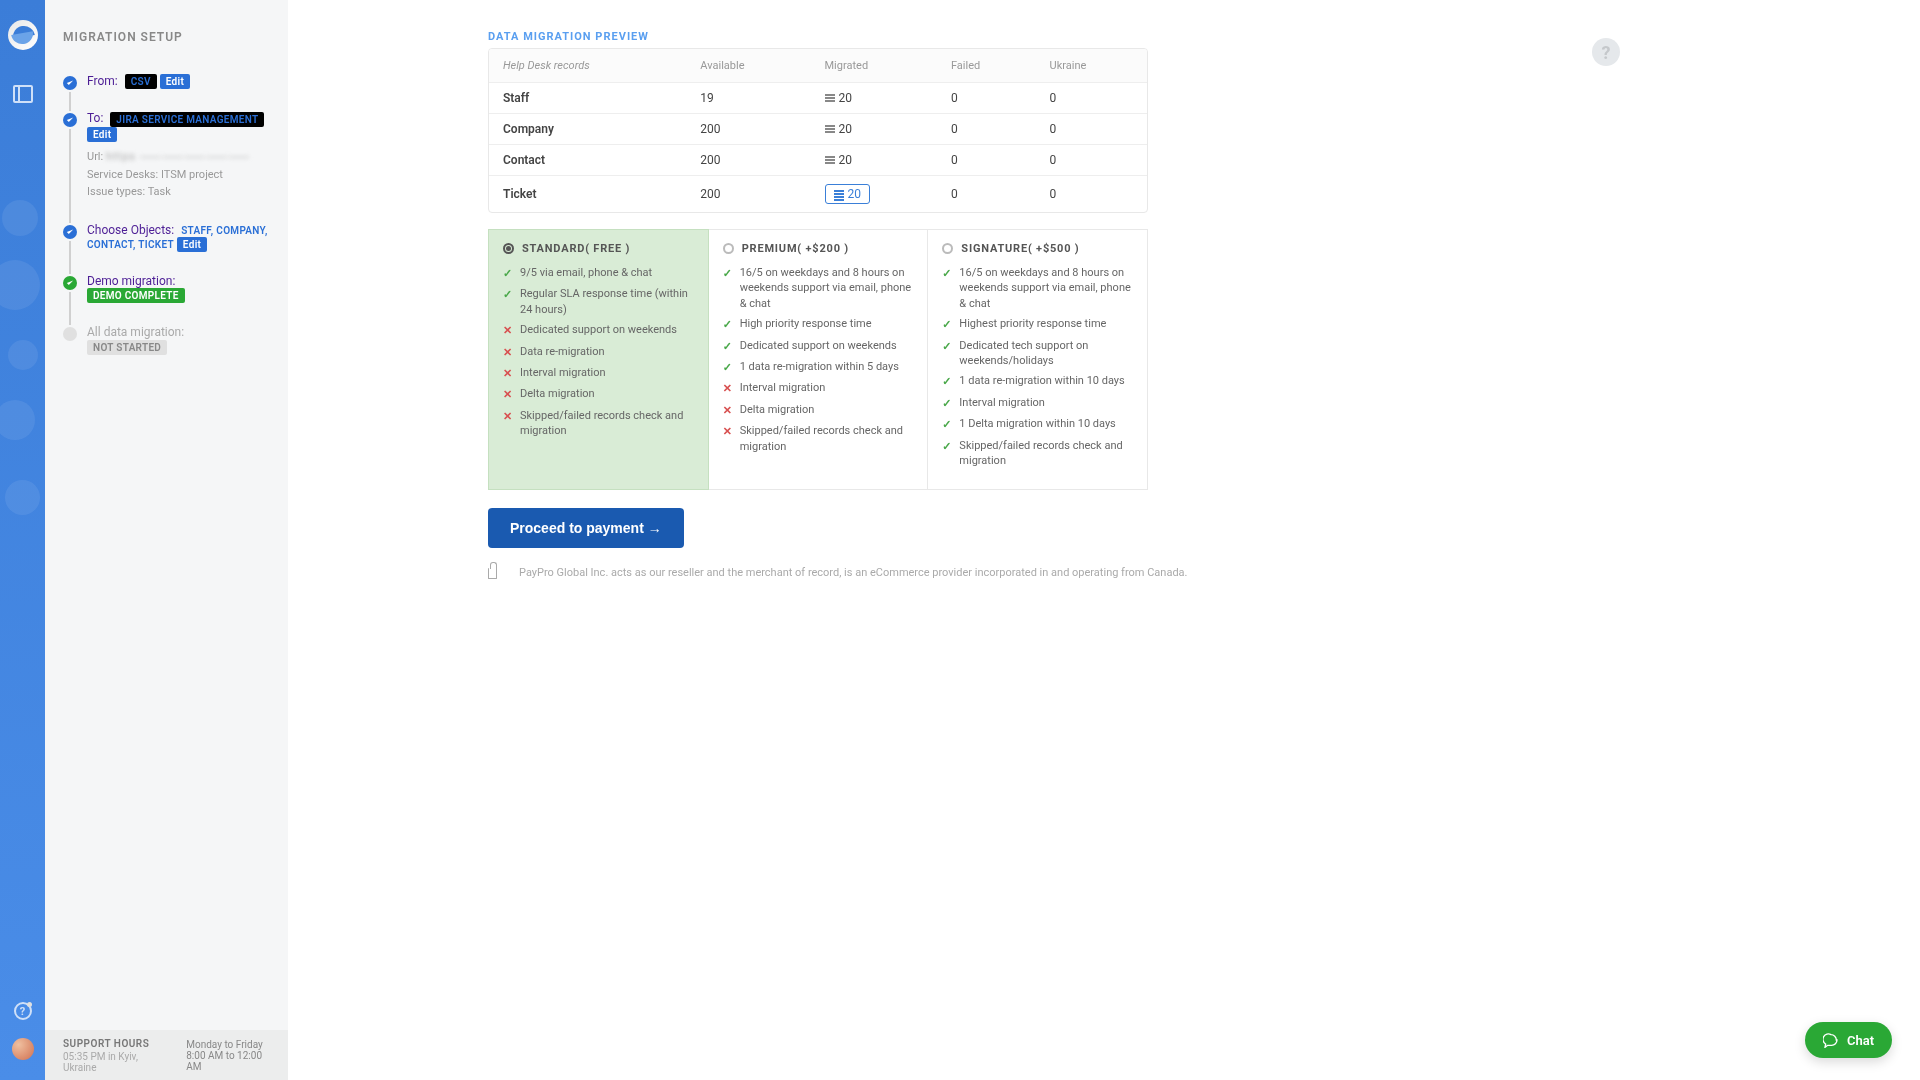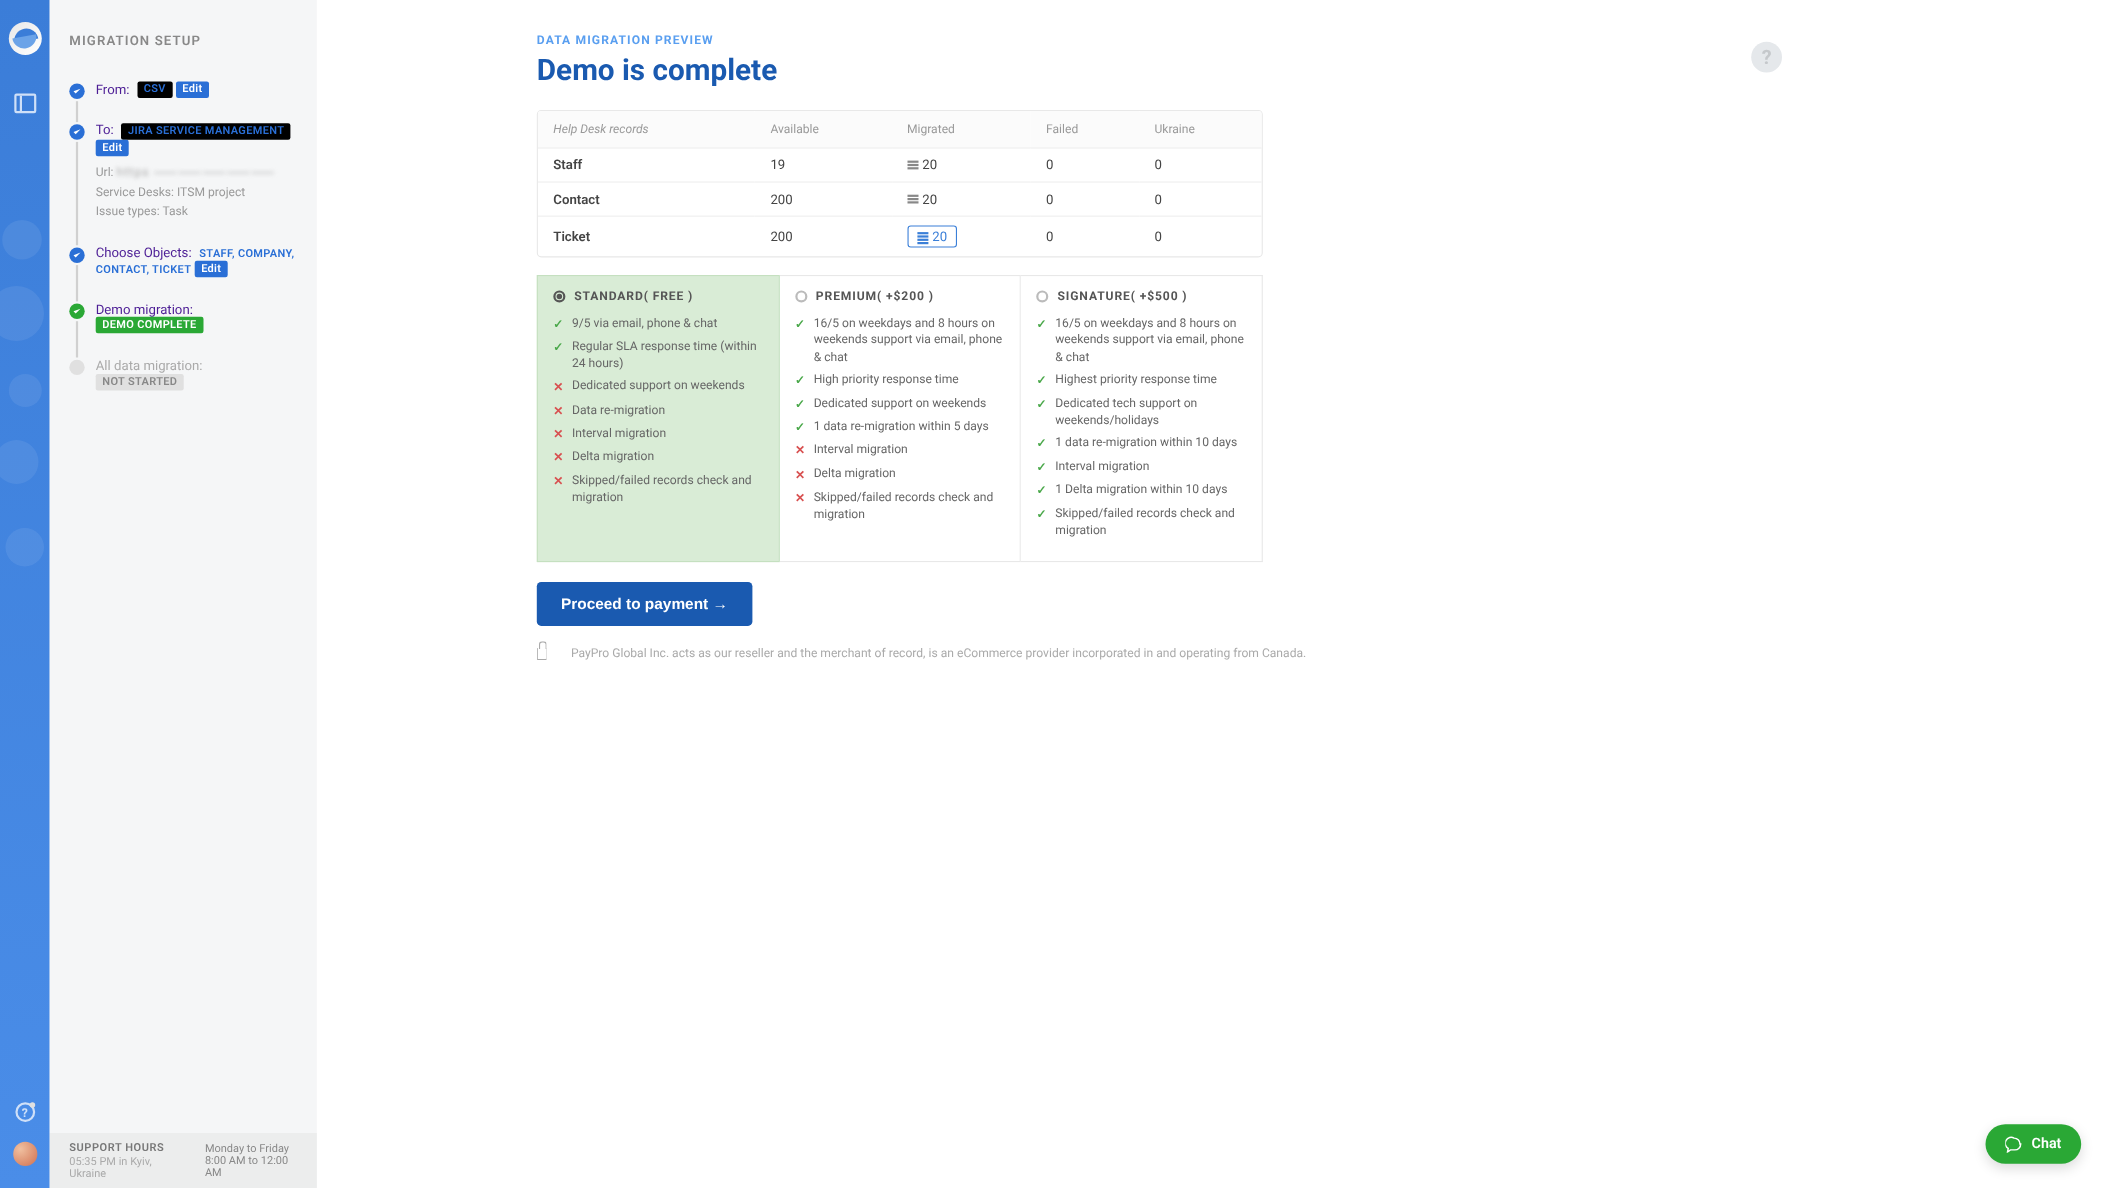--- a/index.html
+++ b/index.html
@@ -191,21 +191,20 @@
       <div>
         <div>Monday to Friday</div>
         <div>8:00 AM to 12:00 AM</div>
       </div>
     </div>
   </div>
 
   <div class="main">
     <div class="help-btn">?</div>
     <div class="eyebrow">DATA MIGRATION PREVIEW</div>
-    <div class="title">Demo is complete</div>
 
     <div class="records">
       <table>
         <thead>
             <tr>
           <th>Help Desk records</th>
           <th>Available</th>
           <th>Migrated</th>
           <th>Failed</th>
           <th>Ukraine</th>
@@ -213,20 +212,27 @@
           </thead>
         <tbody id="records-body">
             <tr>
               <td>Staff</td>
               <td>19</td>
               <td><span class="migrated-cell"><span class="list-icon"></span>20</span></td>
               <td>0</td>
               <td>0</td>
             </tr>
             <tr>
+              <td>Company</td>
+              <td>200</td>
+              <td><span class="migrated-cell"><span class="list-icon"></span>20</span></td>
+              <td>0</td>
+              <td>0</td>
+            </tr>
+            <tr>
               <td>Contact</td>
               <td>200</td>
               <td><span class="migrated-cell"><span class="list-icon"></span>20</span></td>
               <td>0</td>
               <td>0</td>
             </tr>
             <tr>
               <td>Ticket</td>
               <td>200</td>
               <td><span class="migrated-cell linkish"><span class="list-icon"></span>20</span></td>

